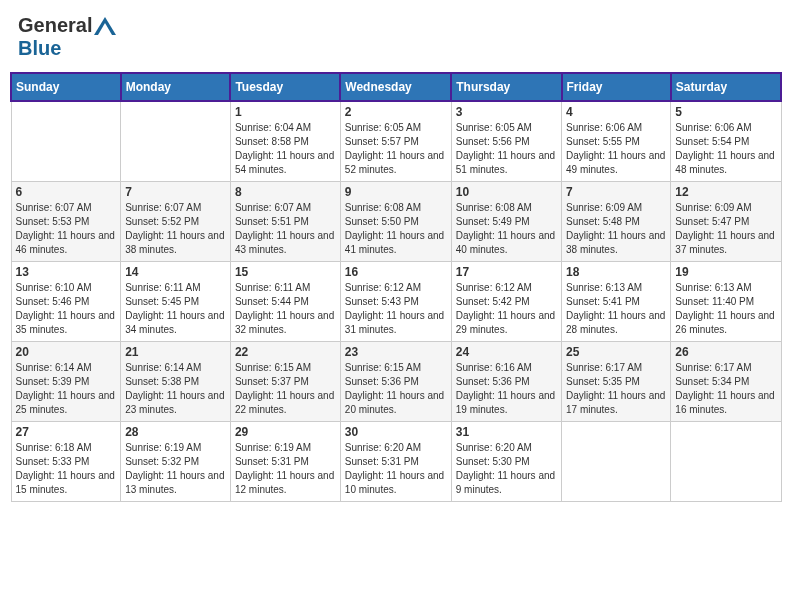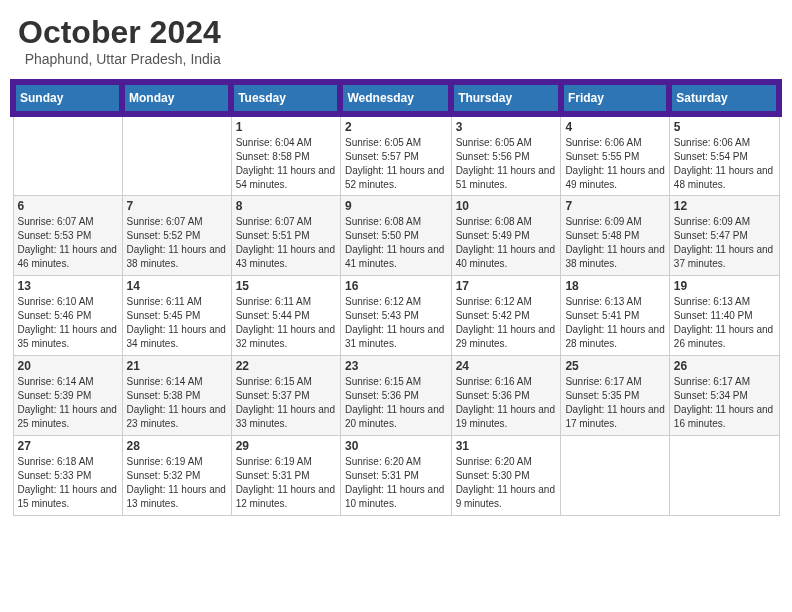--- a/index.html
+++ b/index.html
@@ -43,21 +43,21 @@
       border-collapse: collapse;
       font-size: 10px;
     }
     thead tr th {
       background-color: #2E75B6;
       color: white;
       padding: 6px 4px;
       text-align: left;
       font-size: 12px;
       font-weight: bold;
-      border: 6px solid #4c1d95;
+      border: 2px solid #4c1d95;
     }
     tbody tr td {
       border: 1px solid #ccc;
       vertical-align: top;
       padding: 3px 4px;
       height: 80px;
       width: 113px;
     }
     tbody tr:nth-child(even) {
       background-color: #f5f5f5;
@@ -78,23 +78,31 @@
       line-height: 1.4;
     }
     .empty-cell {
       background-color: inherit;
     }
   </style>
 </head>
 <body>
 
 <div class="header">
-  <div class="title-section">
-    <div class="month-title">October 2024</div>
-    <div class="subtitle">Phaphund, Uttar Pradesh, India</div>
+  <div class="logo">
+    <div class="logo-line">
+      <span style="font-size:20px; font-weight:bold; color:#333;">General</span>
+      <svg width="22" height="18" viewBox="0 0 22 18" style="margin-left:2px;">
+        <polygon points="0,18 11,0 22,18" fill="#1a6496"></polygon>
+        <polygon points="4,18 11,6 18,18" fill="#fff"></polygon>
+      </svg>
+    </div>
+    <div>
+      <span style="font-size:20px; font-weight:bold; color:#1a6496;">Blue</span>
+    </div>
   </div>
 </div>
 
 <table>
   <thead>
     <tr>
       <th>Sunday</th>
       <th>Monday</th>
       <th>Tuesday</th>
       <th>Wednesday</th>
@@ -279,21 +287,21 @@
           <span>Sunrise: 6:14 AM</span><br>
           <span>Sunset: 5:38 PM</span><br>
           <span>Daylight: 11 hours and 23 minutes.</span>
         </div>
       </td>
         <td>
         <span class="day-num">22</span>
         <div class="day-info">
           <span>Sunrise: 6:15 AM</span><br>
           <span>Sunset: 5:37 PM</span><br>
-          <span>Daylight: 11 hours and 33 minutes.</span>
+          <span>Daylight: 11 hours and 22 minutes.</span>
         </div>
       </td>
         <td>
         <span class="day-num">23</span>
         <div class="day-info">
           <span>Sunrise: 6:15 AM</span><br>
           <span>Sunset: 5:36 PM</span><br>
           <span>Daylight: 11 hours and 20 minutes.</span>
         </div>
       </td>

